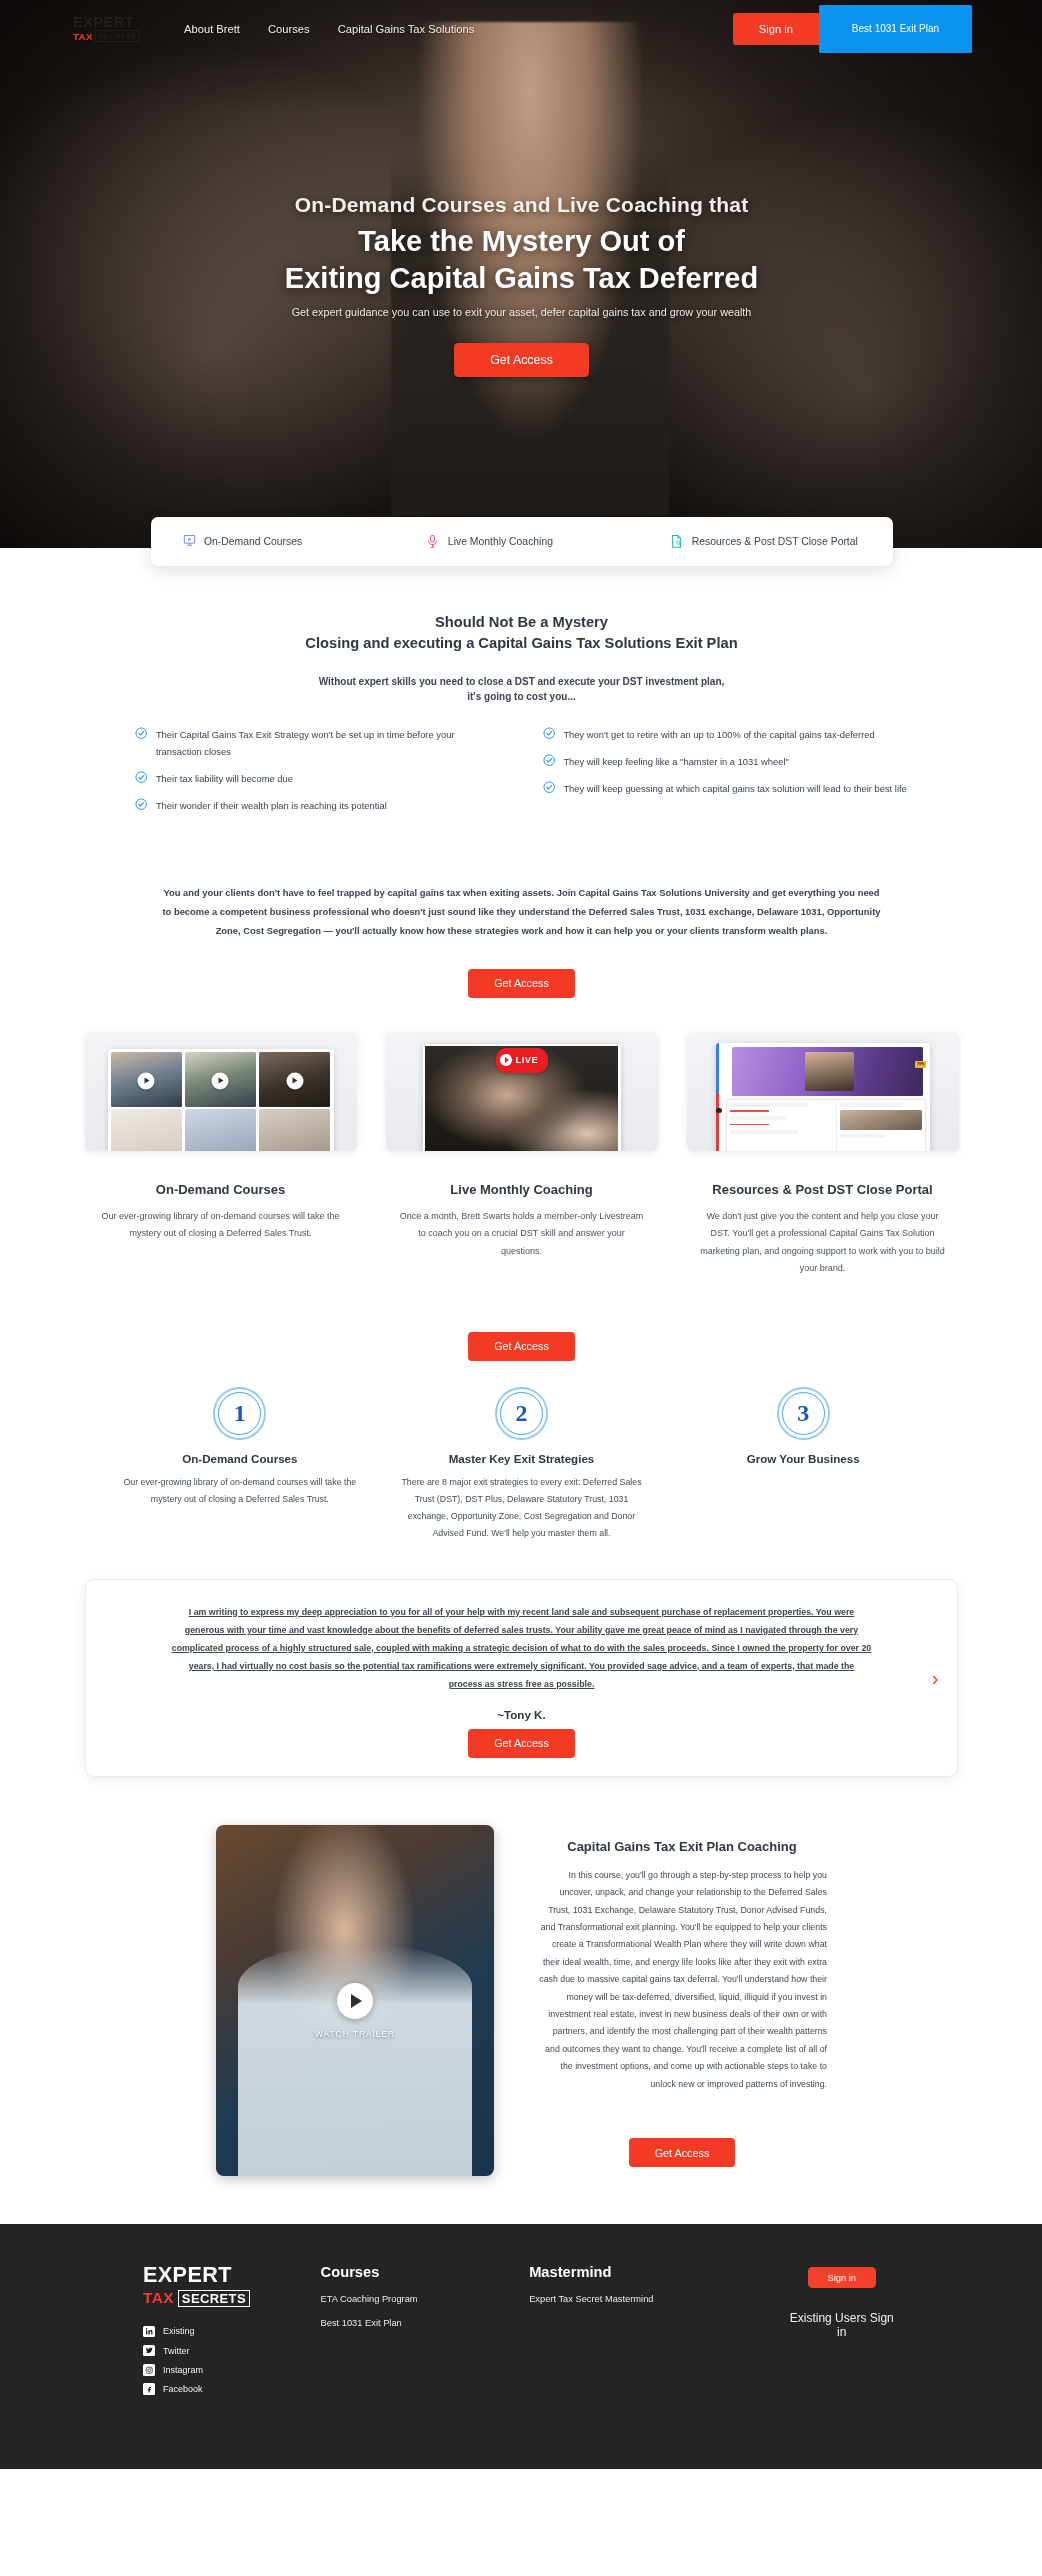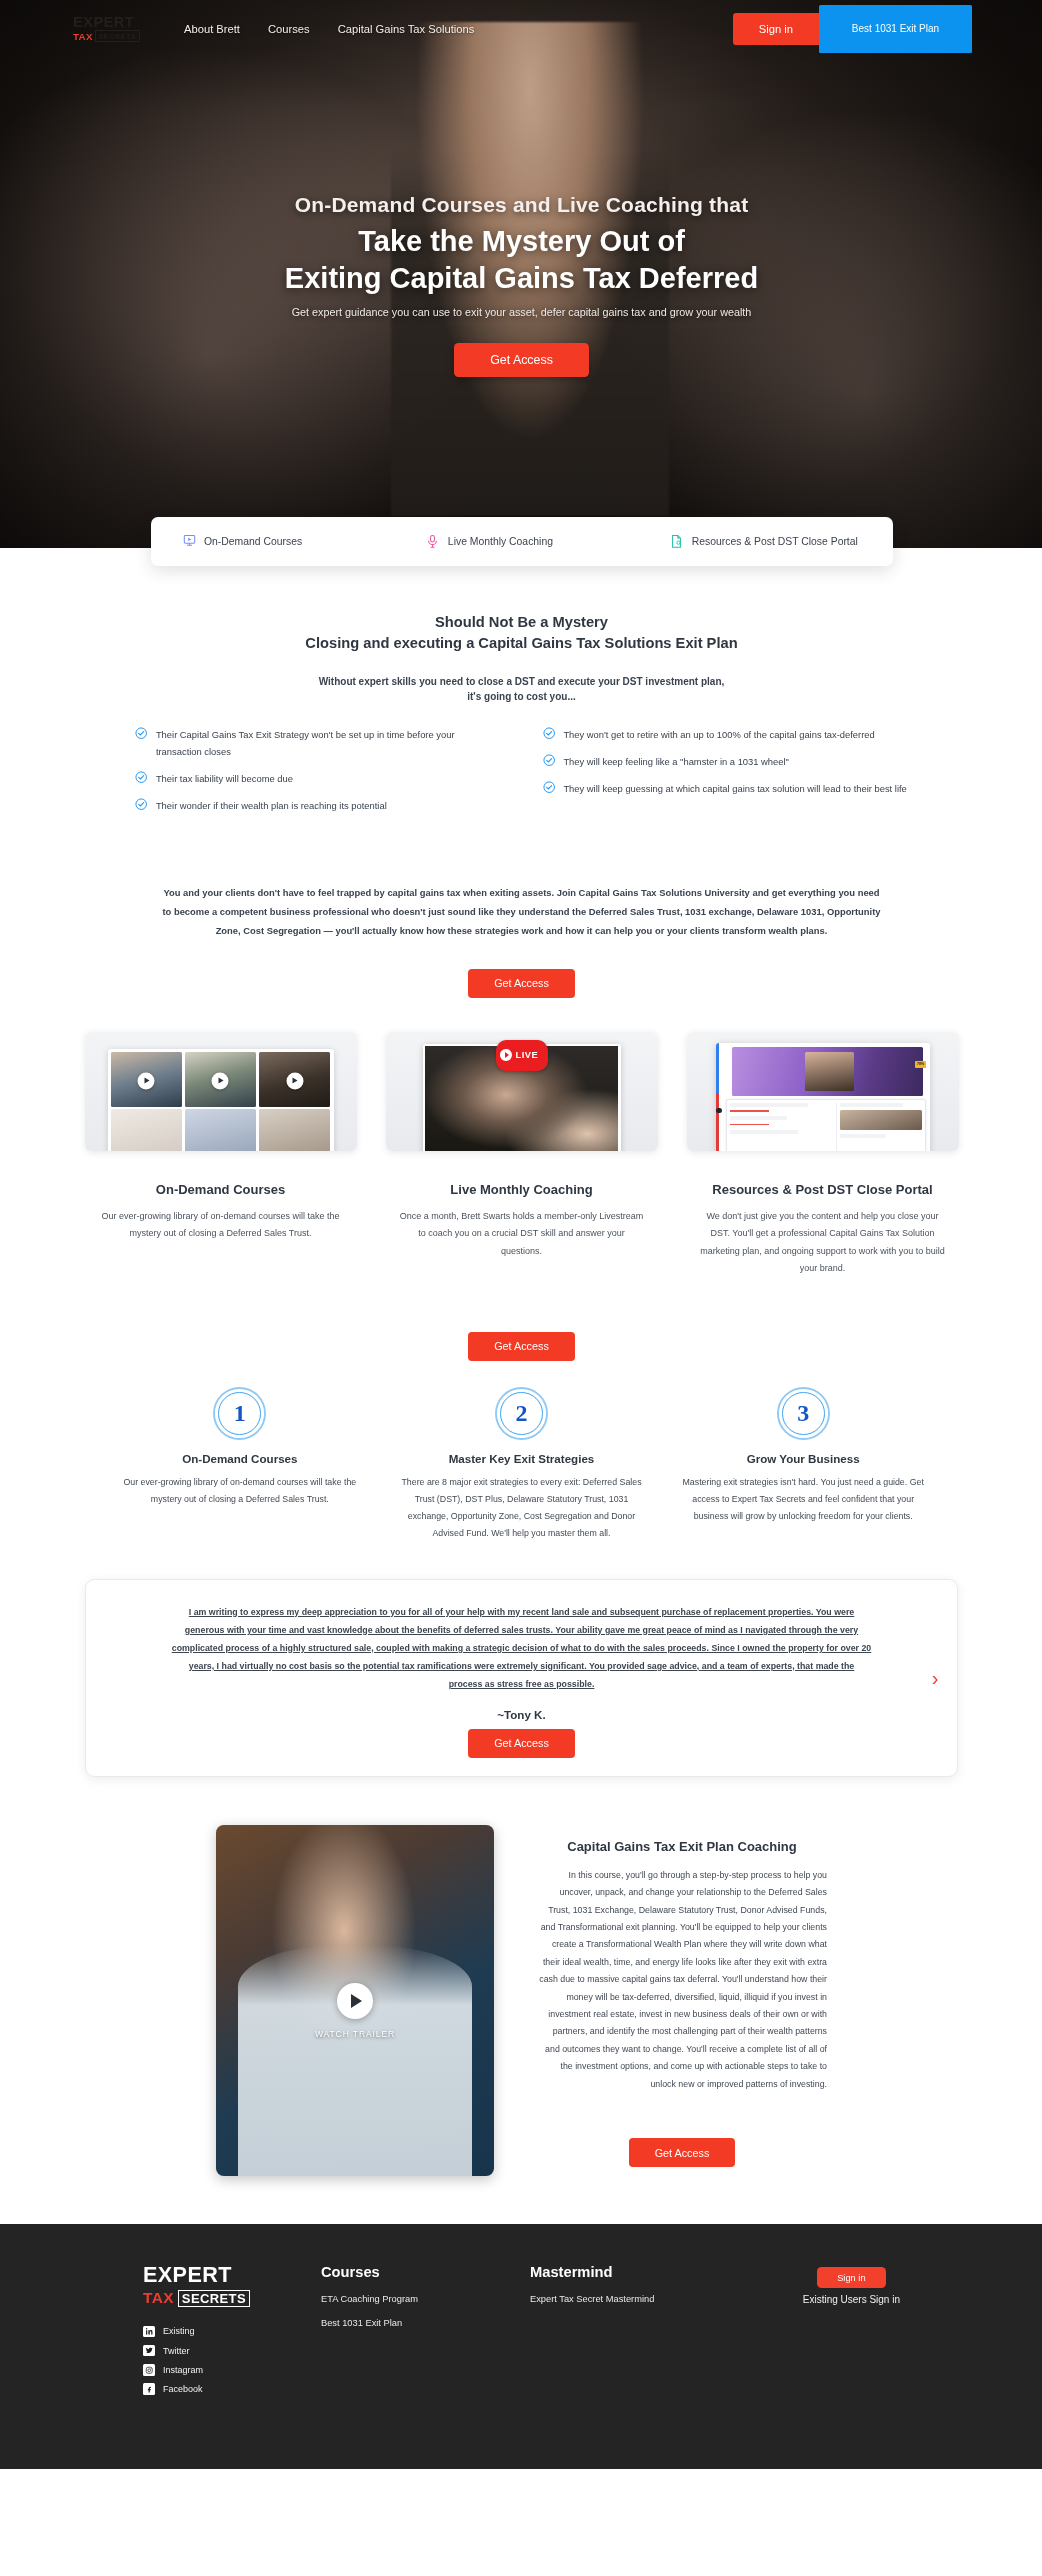--- a/index.html
+++ b/index.html
@@ -223,24 +223,24 @@
     overflow:hidden;
   }
   .live-inner {
     position:absolute; inset:2.3px;
     background:
       radial-gradient(ellipse at 42% 40%, #c9a992 0%, #6e5a4c 26%, rgba(0,0,0,0) 52%),
       radial-gradient(ellipse at 84% 72%, #dfc3ad 0%, rgba(0,0,0,0) 36%),
       linear-gradient(to bottom,#2d2a28,#17150f);
   }
   .live-badge {
-    position:absolute; left:50%; top: 8px; transform: translateX(-50%);
+    position:absolute; left:50%; top: 16px; transform: translateX(-50%);
     background:#ea1d20; color:#fff; font-size:9.3px; font-weight:800;
     letter-spacing:0.5px; border-radius:10.8px;
-    height:31px; padding: 0 9.3px 0 4.6px;
+    height:25px; padding: 0 9.3px 0 4.6px;
     display:flex; align-items:center; gap:3.9px; z-index:4;
     box-shadow: 0 1.5px 3.9px rgba(0,0,0,.25);
   }
   .live-badge .lb-dot{
     width:11.6px;height:11.6px;border-radius:50%;background:#fff;
     display:flex;align-items:center;justify-content:center;
   }
   .live-badge .lb-dot::after{
     content:"";width:0;height:0;
     border-left:4.6px solid #ea1d20;
@@ -414,21 +414,21 @@
   .f-link {
     display:block; margin-top: 14px; color:#e9e9e9;
     font-size: 9.3px; text-decoration:none; cursor:pointer;
   }
   .f-col-signin { margin-left:auto; text-align:center; padding-top:3.1px; }
   .f-signin-btn {
     background:#f2402c; color:#fff; border:none;
     font-size: 9.3px; padding: 5.4px 20px; border-radius: 4.6px;
     cursor:pointer; font-family:inherit;
   }
-  .f-signin-sub { margin-top: 6px; font-size: 10px; color:#f0f0f0; }
+  .f-signin-sub { margin-top: 23px; font-size: 12px; color:#f0f0f0; }
 </style>
 </head>
 <body>
 
 <div class="page">
 
   <section class="hero">
     <div class="hero-bg"></div>
     <div class="hero-figure"></div>
 
@@ -645,21 +645,20 @@
       <div class="step-desc">Our ever-growing library of on-demand courses will take the mystery out of closing a Deferred Sales Trust.</div>
     </div>
     <div class="step">
       <div class="step-num">2</div>
       <div class="step-title">Master Key Exit Strategies</div>
       <div class="step-desc">There are 8 major exit strategies to every exit: Deferred Sales Trust (DST), DST Plus, Delaware Statutory Trust, 1031 exchange, Opportunity Zone, Cost Segregation and Donor Advised Fund. We'll help you master them all.</div>
     </div>
     <div class="step">
       <div class="step-num">3</div>
       <div class="step-title">Grow Your Business</div>
-      <div class="step-desc">Mastering exit strategies isn't hard. You just need a guide. Get access to Expert Tax Secrets and feel confident that your business will grow by unlocking freedom for your clients.</div>
     </div>
   </section>
 
   <section class="testi-wrap">
     <div class="testi">
       <p class="testi-text">I am writing to express my deep appreciation to you for all of your help with my recent land sale and subsequent purchase of replacement properties. You were generous with your time and vast knowledge about the benefits of deferred sales trusts. Your ability gave me great peace of mind as I navigated through the very complicated process of a highly structured sale, coupled with making a strategic decision of what to do with the sales proceeds. Since I owned the property for over 20 years, I had virtually no cost basis so the potential tax ramifications were extremely significant. You provided sage advice, and a team of experts, that made the process as stress free as possible.</p>
       <div class="testi-author">~Tony K.</div>
       <button class="btn-access-sm">Get Access</button>
       <div class="testi-next">›</div>
     </div>

